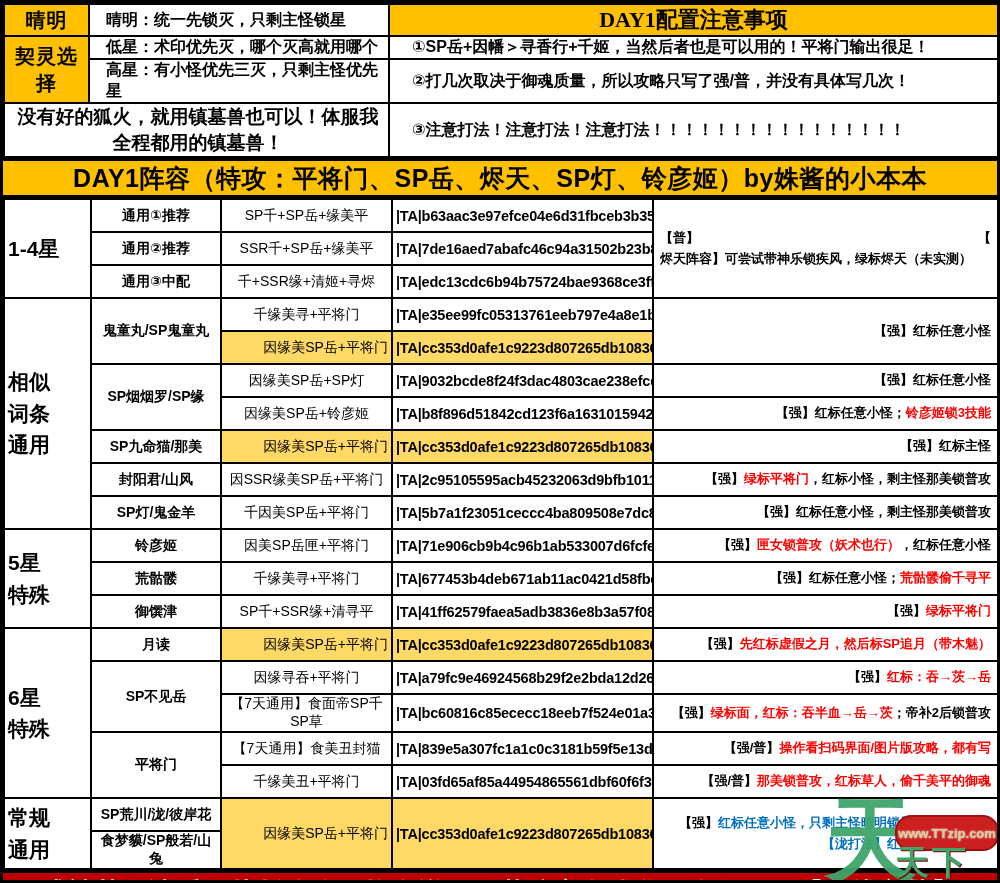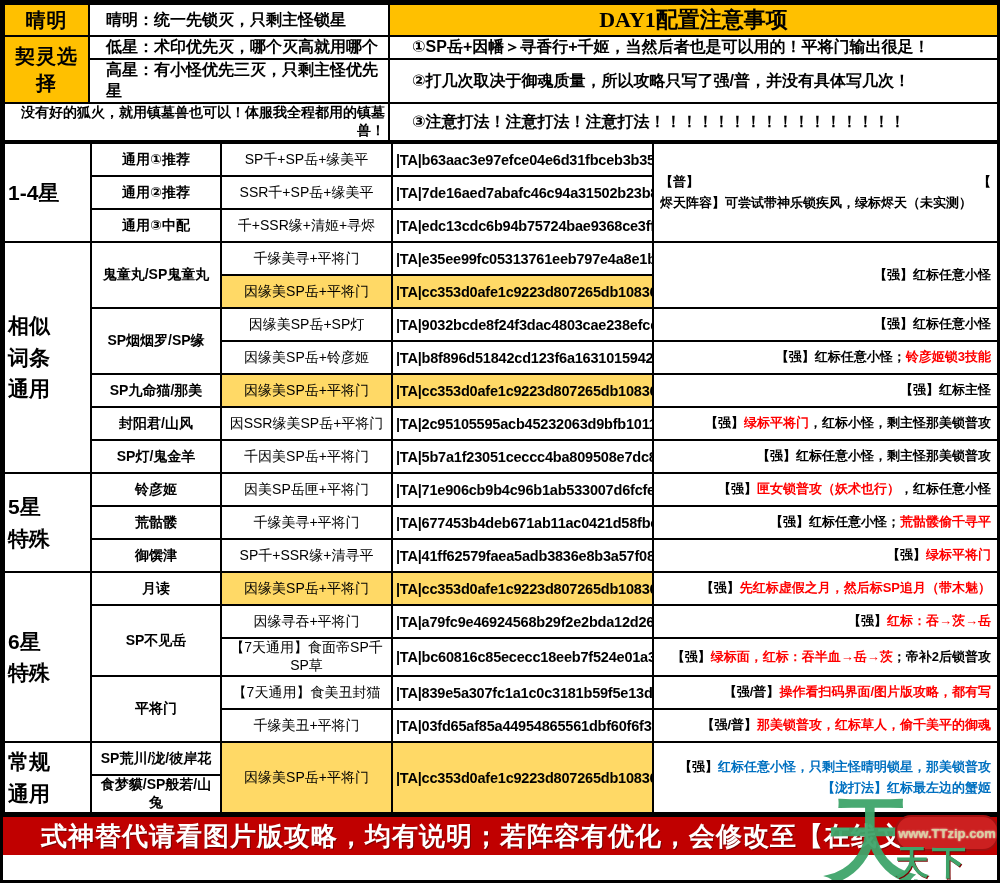--- a/index.html
+++ b/index.html
@@ -10,34 +10,34 @@
   table{border-collapse:collapse;table-layout:fixed;width:994px;}
   td{border:2px solid #000;box-sizing:border-box;overflow:hidden;padding:0 3px;}
   
   .top-table{height:133px;}
   .top-table td{font-weight:bold;}
   .cell-yellow{background:#FFC000;text-align:center;font-family:Liberation Serif, serif;}
   .t-a{font-size:20px;letter-spacing:1px;}
   .t-b{font-size:16px;text-align:left;padding-left:16px;}
   .t-head{font-size:22px;}
   .t-item{font-size:16px;text-align:left;padding-left:22px;}
-  .t-small{font-size:14px;text-align:right;padding-left:6px;}
+  .t-small{font-size:19px;text-align:center;padding-left:6px;}
   
   .title-bar{height:40px;box-sizing:border-box;border-top:3px solid #000;border-bottom:3px solid #000;
              background:#FFC000;display:flex;align-items:center;justify-content:center;
              font-size:25px;font-weight:bold;letter-spacing:0.5px;}
   
   .main-table{height:663px;}
   .main-table tr{height:33px;}
   .c-section{font-size:21px;font-weight:bold;text-align:left;white-space:pre-line;line-height:1.5;}
   .c-name{font-size:14px;font-weight:bold;text-align:center;}
   .c-comp{font-size:14px;font-weight:normal;text-align:center;}
   .c-code{font-size:14.5px;font-weight:600;text-align:center;letter-spacing:-0.2px;}
   .c-note{font-size:13px;font-weight:bold;text-align:right;padding:0 6px;line-height:1.55;}
-  .hl{background:#FFD966;}
+  .hl{background:#FFD966;text-align:right;}
   .seg-r{color:#FF0000;}
   .seg-b{color:#0070C0;}
   .note-line{overflow:hidden;}
   
   .banner{height:41px;box-sizing:border-box;border-top:3px solid #000;background:#C00000;
           display:flex;align-items:center;justify-content:center;}
   .banner span{color:#fff;font-size:26px;font-weight:bold;letter-spacing:1px;
                text-shadow:1px 1px 0 #7a0000;}
   
   .wm-big{position:absolute;left:822px;top:791px;font-size:92px;font-weight:bold;line-height:1;
@@ -75,20 +75,23 @@
       <td class="t-b">高星：有小怪优先三灭，只剩主怪优先星</td>
       <td class="t-item">②打几次取决于御魂质量，所以攻略只写了强/普，并没有具体写几次！</td>
     </tr>
     <tr>
       <td class="t-small" colspan="2">没有好的狐火，就用镇墓兽也可以！体服我全程都用的镇墓兽！</td>
       <td class="t-item">③注意打法！注意打法！注意打法！！！！！！！！！！！！！！！！</td>
     </tr>
   </tbody>
     </table>
 
+  <div class="title-bar">
+    <span>DAY1阵容（特攻：平将门、SP岳、烬天、SP灯、铃彦姬）by姝酱的小本本</span>
+  </div>
 
   <table class="main-table">
     <colgroup>
       <col style="width:87px">
         <col style="width:130px">
         <col style="width:171px">
       <col style="width:261px">
         <col style="width:345px">
     </colgroup>
     <tbody>

